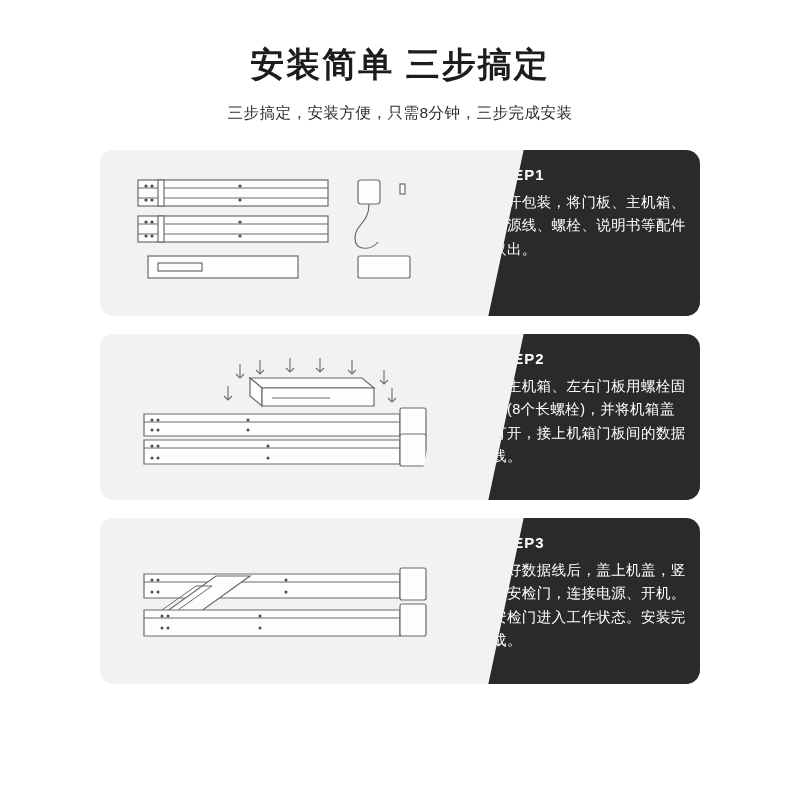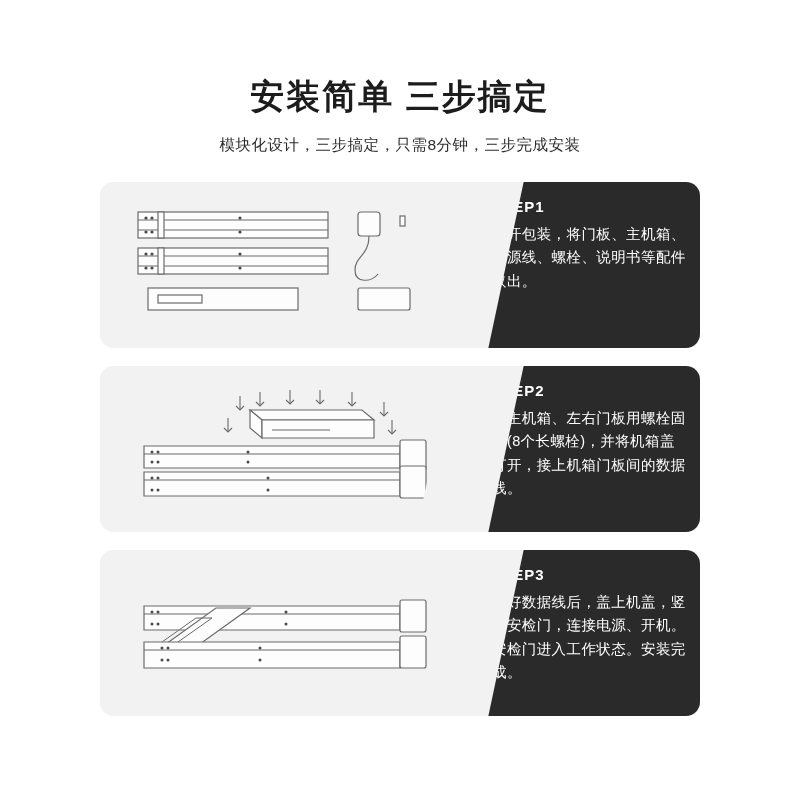--- a/index.html
+++ b/index.html
@@ -13,21 +13,21 @@
     font-family: "Liberation Sans", sans-serif;
     overflow: hidden;
   }
   .page {
     position: relative;
     width: 800px;
     height: 800px;
     box-sizing: border-box;
   }
   .header {
-    padding-top: 76px;
+    padding-top: 44px;
     text-align: center;
   }
   .title {
     font-size: 34px;
     font-weight: bold;
     color: #1c1c1c;
     letter-spacing: 2px;
     line-height: 1.2;
   }
   .subtitle {
@@ -97,21 +97,21 @@
     display: block;
   }
 </style>
 </head>
 <body>
 
 <div class="page">
 
   <div class="header">
     <div class="title">安装简单 三步搞定</div>
-    <div class="subtitle">模块化设计，三步搞定，只需8分钟，三步完成安装</div>
+    <div class="subtitle">三步搞定，安装方便，只需8分钟，三步完成安装</div>
   </div>
 
   <div class="steps">
 
     <div class="step-card">
       <div class="card-left">
         <div class="art">
           <svg width="370" height="166" viewBox="0 0 370 166">
             <g fill="none" stroke="#6b6b6b" stroke-width="1.2">
 

